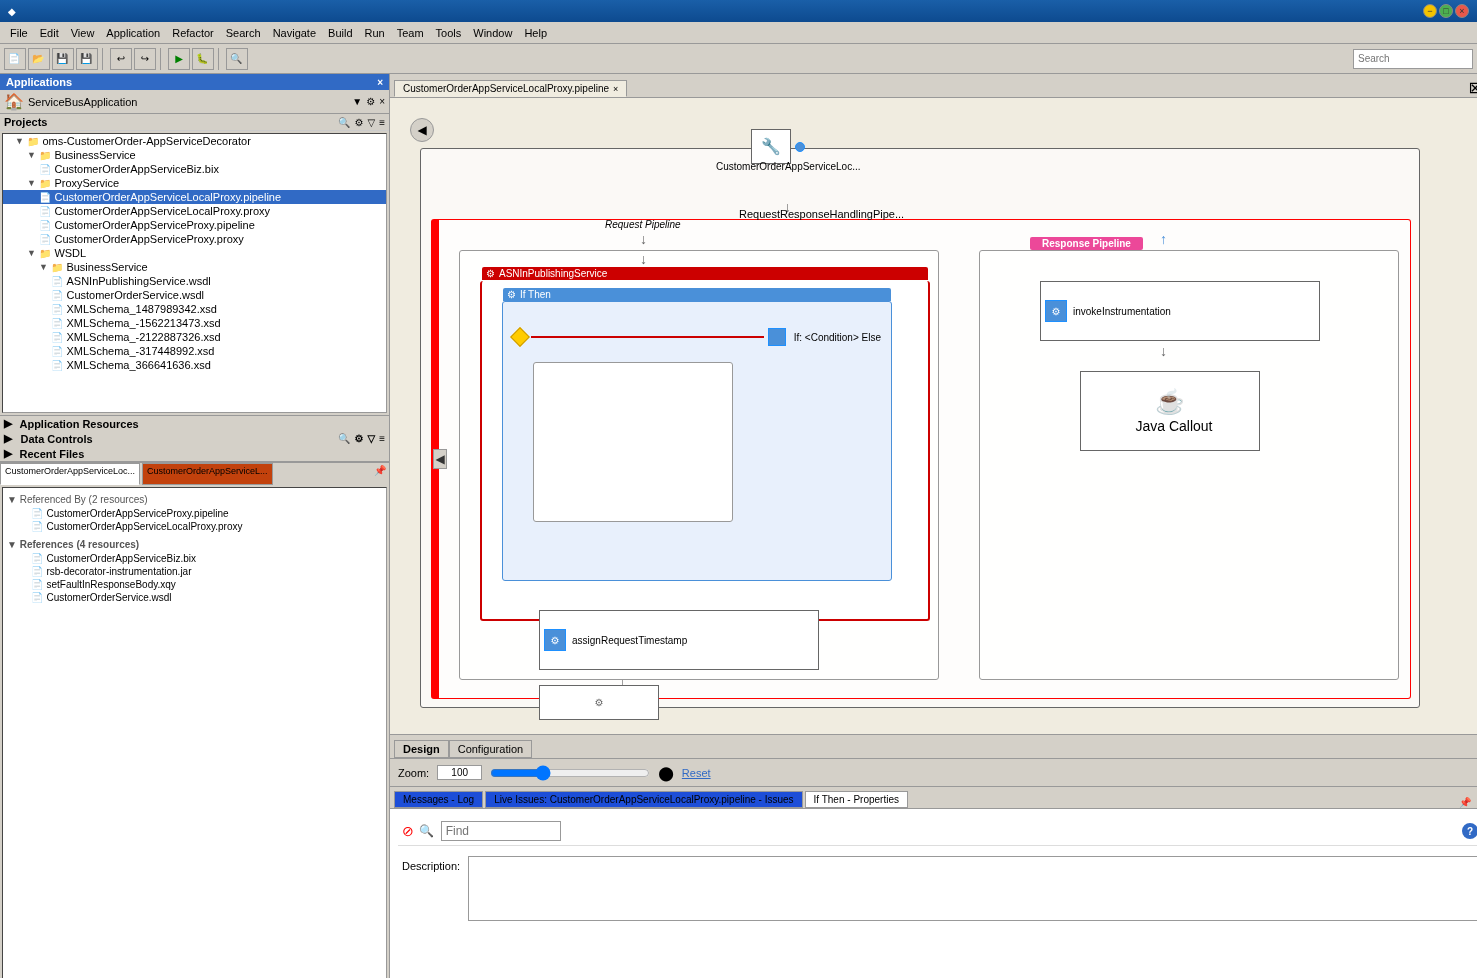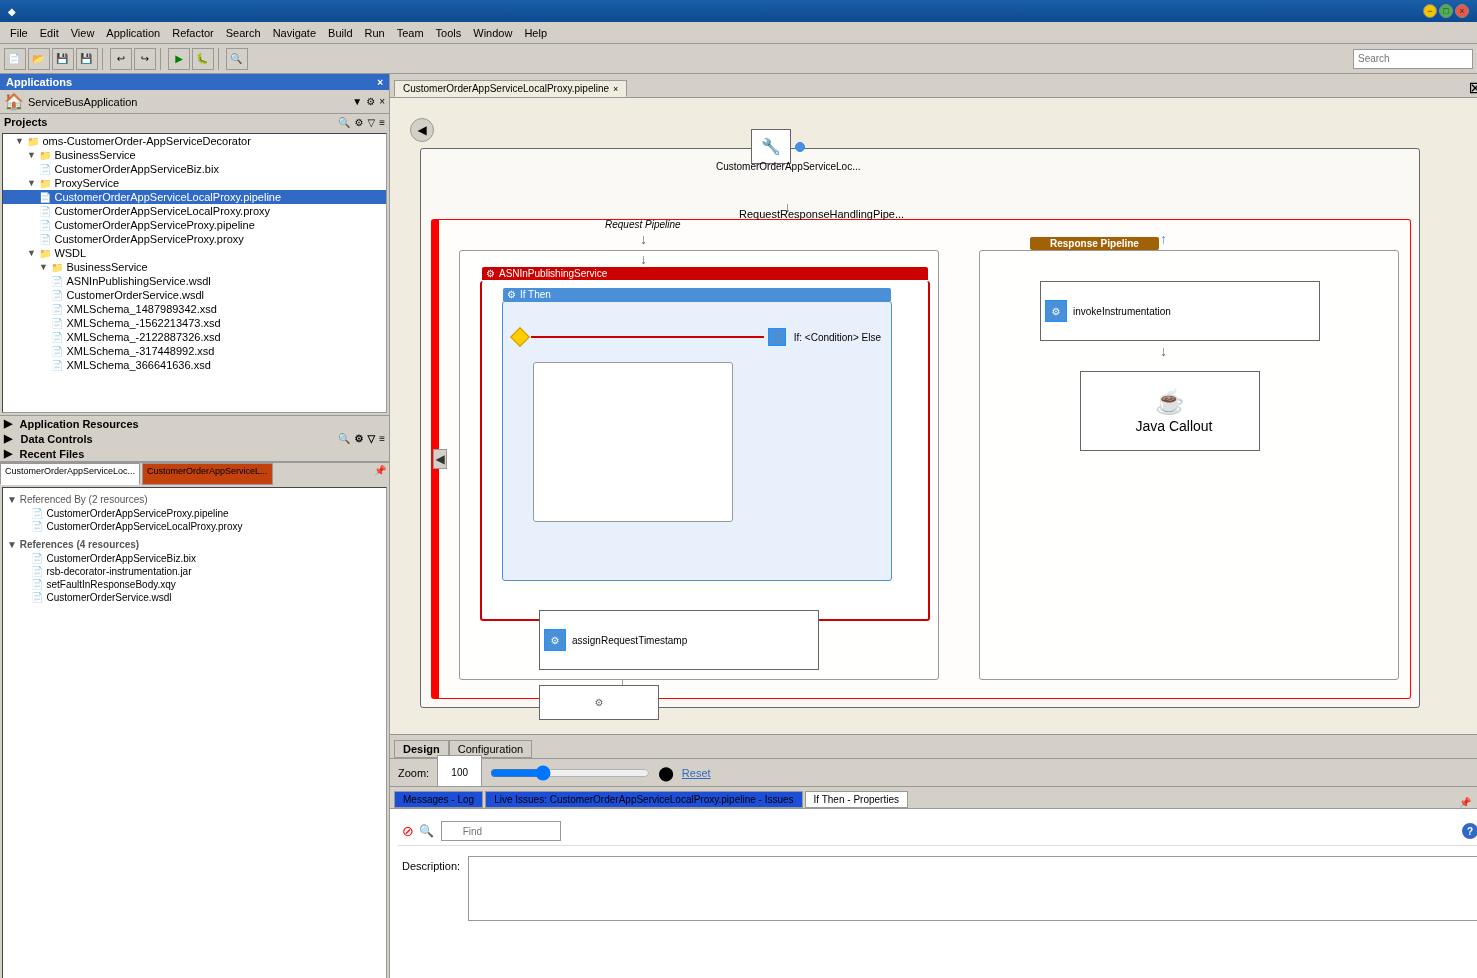--- a/index.html
+++ b/index.html
@@ -56,21 +56,21 @@
     
     .msg-panels { height: 200px; background: #d4d0c8; border-top: 1px solid #999; display: flex; flex-direction: column; }
     .msg-tabs { height: 22px; display: flex; align-items: flex-end; border-bottom: 1px solid #999; background: #d4d0c8; padding: 0 4px; }
     .msg-tab { padding: 2px 8px; font-size: 10px; border: 1px solid #999; background: #1d4ed8; cursor: pointer; margin-right: 2px; }
     .msg-tab.active { background: white; }
     .msg-content { flex: 1; background: white; display: flex; overflow: auto; }
     .msg-toolbar { padding: 4px; border-bottom: 1px solid #ddd; display: flex; gap: 6px; align-items: center; }
     .diag-outer { position: absolute; border: 1px solid #999; border-radius: 3px; background: rgba(255,255,255,0.7); }
 
     .zoom-bar { height: 28px; background: #d4d0c8; border-top: 1px solid #999; display: flex; align-items: center; padding: 0 8px; gap: 8px; font-size: 11px; }
-    .zoom-input { width: 45px; height: 35px; border: 1px solid #999; text-align: center; font-size: 10px; }
+    .zoom-input { width: 45px; height: 15px; border: 1px solid #999; text-align: center; font-size: 10px; }
 
     .design-tabs { height: 24px; background: #d4d0c8; border-top: 1px solid #999; display: flex; align-items: flex-end; padding: 0 4px; }
     .design-tab { padding: 2px 8px; font-size: 11px; border: 1px solid #999; background: #d4d0c8; cursor: pointer; }
     .design-tab.active { background: #d4d0c8; font-weight: bold; }
 
     .center-wrapper { display: flex; flex-direction: column; flex: 1; }
   </style>
 </head>
 <body>
 
@@ -327,21 +327,21 @@
                   <div class="diag-outer" style="left:30px; top:60px; width:200px; height:160px; border:1px solid #999; background:white;">
                   </div>
                 </div>
               </div>
 
               <div style="position:absolute; left:180px; top:370px; font-size:14px; color:#666;">↓</div>
             </div>
 
             <div class="diag-outer" style="left:540px; top:30px; width:420px; height:430px; border:1px solid #999;">
 
-              <div style="position:absolute; top:-14px; left:50px; background:#a16207; color:white; font-size:10px; padding:1px 20px; border-radius:2px; font-weight:bold; cursor:pointer;">Response Pipeline</div>
+              <div style="position:absolute; top:-14px; left:50px; background:#ec4899; color:white; font-size:10px; padding:1px 12px; border-radius:2px; font-weight:bold; cursor:pointer;">Response Pipeline</div>
 
               <div style="position:absolute; left:180px; top:-20px; font-size:14px; color:#4a90d9;">↑</div>
 
               <div style="position:absolute; left:60px; top:30px; width:280px; height:60px; border:1px solid #666; background:white; display:flex; align-items:center; gap:6px; padding:4px;">
                 <div style="width:22px; height:22px; background:#4a90d9; border:1px solid #1e90ff; display:flex; align-items:center; justify-content:center; color:white; font-size:10px;">⚙</div>
                 <span style="font-size:10px;">invokeInstrumentation</span>
               </div>
 
               <div style="position:absolute; left:180px; top:92px; font-size:14px; color:#666;">↓</div>
 
@@ -388,21 +388,21 @@
         <div style="margin-left:auto; display:flex; align-items:center; gap:4px; padding:0 4px;">
           <span style="font-size:10px; cursor:pointer;">📌</span>
           <span style="font-size:10px; cursor:pointer;">×</span>
         </div>
       </div>
       <div class="msg-content">
         <div style="width:100%; padding:8px; display:flex; flex-direction:column; gap:6px;">
           <div class="msg-toolbar">
             <span style="color:red; font-size:14px; cursor:pointer;">⊘</span>
             <span style="font-size:12px; cursor:pointer;">🔍</span>
-            <input type="text" style="height: 20px; border: 1px solid rgb(153, 153, 153); padding: 0px 21px; font-size: 10px; width: 120px;" placeholder="Find">
+            <input type="text" style="height: 20px; border: 1px solid rgb(153, 153, 153); padding: 0px 4px; font-size: 12px; width: 120px;" placeholder="Find">
             <span style="margin-left:auto; background:#316ac5; color:white; border-radius:50%; width:16px; height:16px; display:flex; align-items:center; justify-content:center; font-size:10px; font-weight:bold; cursor:pointer;">?</span>
           </div>
           <div style="display:flex; align-items:flex-start; gap:8px; padding:4px;">
             <span style="font-size:11px; white-space:nowrap; padding-top:4px;">Description:</span>
             <textarea style="flex: 1 1 0%; height: 65px; border: 1px solid rgb(153, 153, 153); padding: 4px; font-size: 11px; resize: none;"></textarea>
           </div>
         </div>
       </div>
     </div>
   </div>

